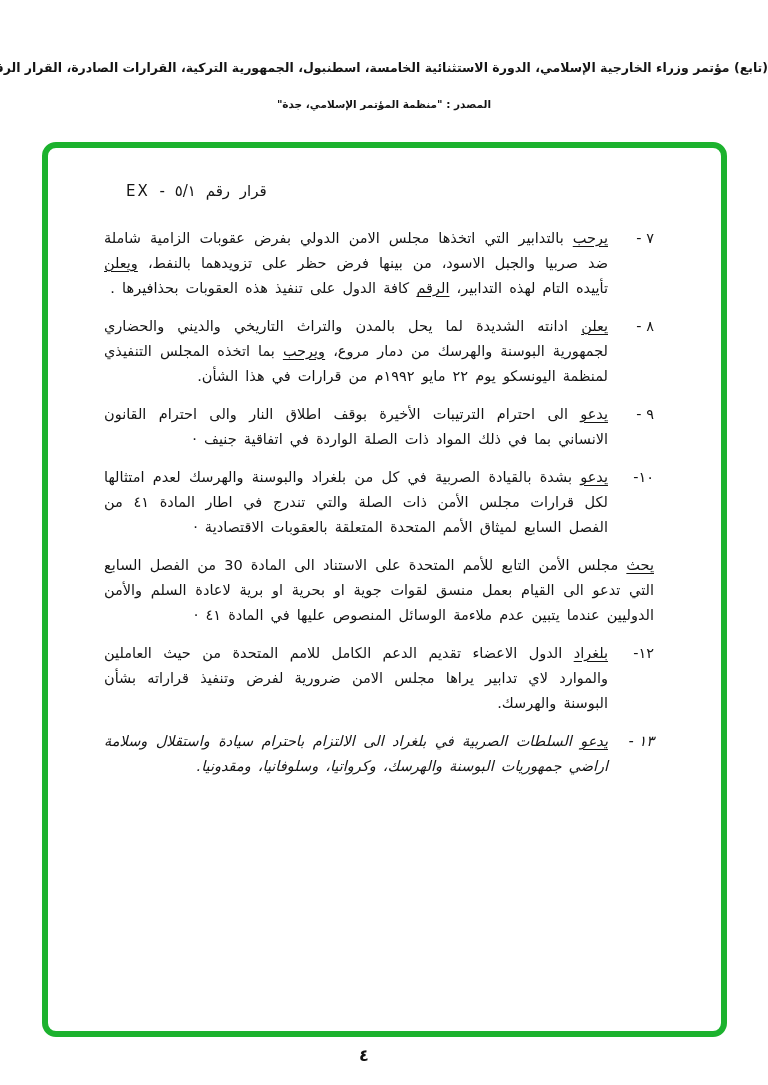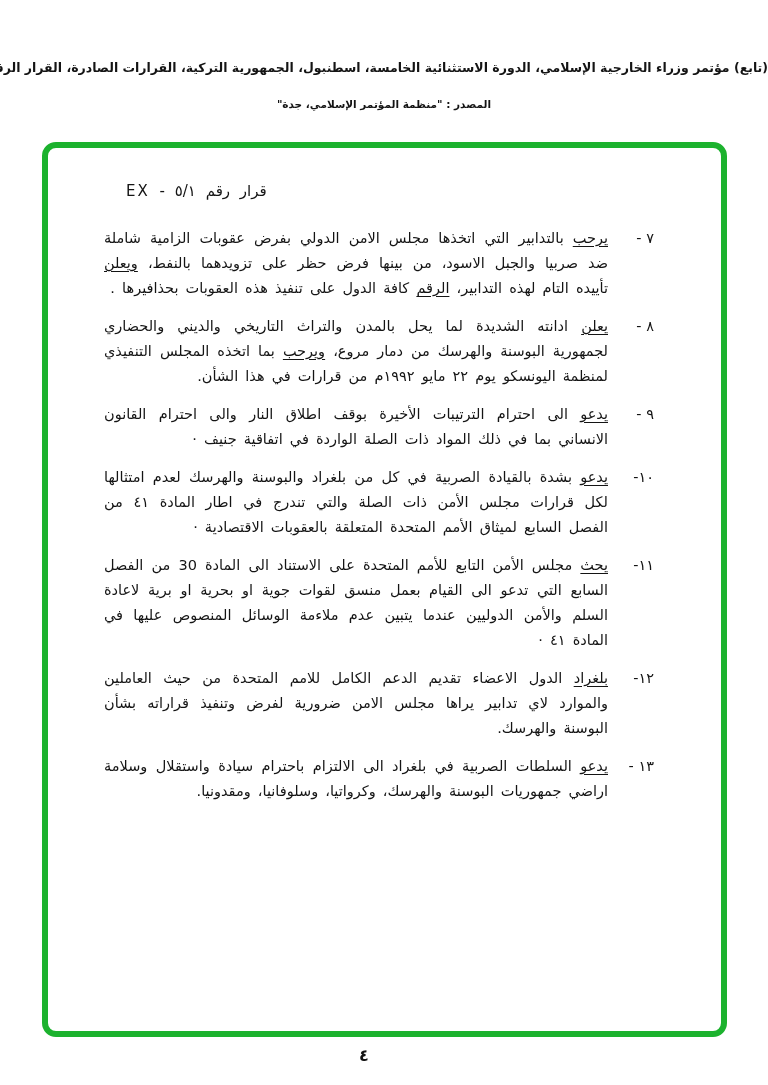--- a/index.html
+++ b/index.html
@@ -81,20 +81,21 @@
     margin-left: 8px;
     white-space: nowrap;
   }
   .para-text {
     flex: 1 1 auto;
     text-align: justify;
     word-spacing: 2.5px;
   }
   .para.italic .para-text,
   .para.italic .para-num {
+    font-style: italic;
   }
   .u {
     text-decoration: underline;
     text-underline-offset: 3px;
   }
   .page-number {
     position: absolute;
     top: 1046px;
     left: 0;
     width: 728px;
@@ -127,21 +128,20 @@
         </div>
         <div class="para">
           <span class="para-num">٩ -</span>
           <div class="para-text"><span class="u">يدعو</span><span> الى احترام الترتيبات الأخيرة بوقف اطلاق النار والى احترام القانون الانساني بما في ذلك المواد ذات الصلة الواردة في اتفاقية جنيف ·</span></div>
         </div>
         <div class="para">
           <span class="para-num">١٠-</span>
           <div class="para-text"><span class="u">يدعو</span><span> بشدة بالقيادة الصربية في كل من بلغراد والبوسنة والهرسك لعدم امتثالها لكل قرارات مجلس الأمن ذات الصلة والتي تندرج في اطار المادة ٤١ من الفصل السابع لميثاق الأمم المتحدة المتعلقة بالعقوبات الاقتصادية ·</span></div>
         </div>
         <div class="para">
-          <span class="para-num">١١-</span>
           <div class="para-text"><span class="u">يحث</span><span> مجلس الأمن التابع للأمم المتحدة على الاستناد الى المادة 30 من الفصل السابع التي تدعو الى القيام بعمل منسق لقوات جوية او بحرية او برية لاعادة السلم والأمن الدوليين عندما يتبين عدم ملاءمة الوسائل المنصوص عليها في المادة ٤١ ·</span></div>
         </div>
         <div class="para">
           <span class="para-num">١٢-</span>
           <div class="para-text"><span class="u">بلغراد</span><span> الدول الاعضاء تقديم الدعم الكامل للامم المتحدة من حيث العاملين والموارد لاي تدابير يراها مجلس الامن ضرورية لفرض وتنفيذ قراراته بشأن البوسنة والهرسك.</span></div>
         </div>
         <div class="para italic">
           <span class="para-num">١٣ -</span>
           <div class="para-text"><span class="u">يدعو</span><span> السلطات الصربية في بلغراد الى الالتزام باحترام سيادة واستقلال وسلامة اراضي جمهوريات البوسنة والهرسك، وكرواتيا، وسلوفانيا، ومقدونيا.</span></div>
         </div>

